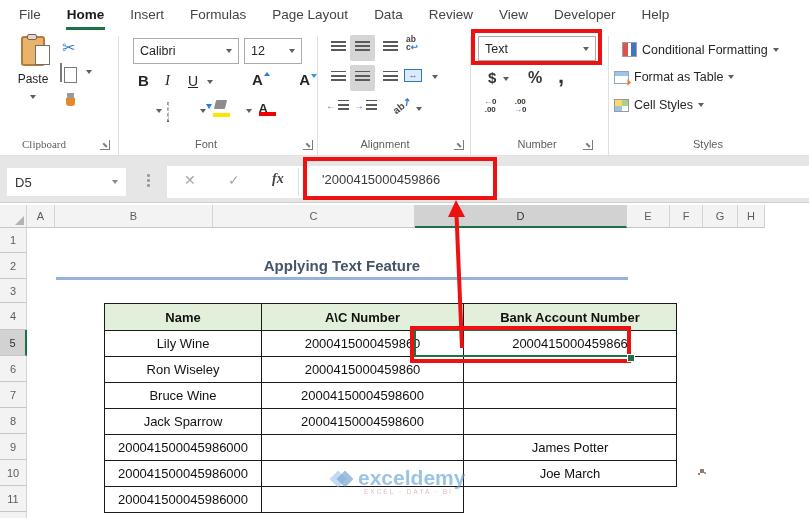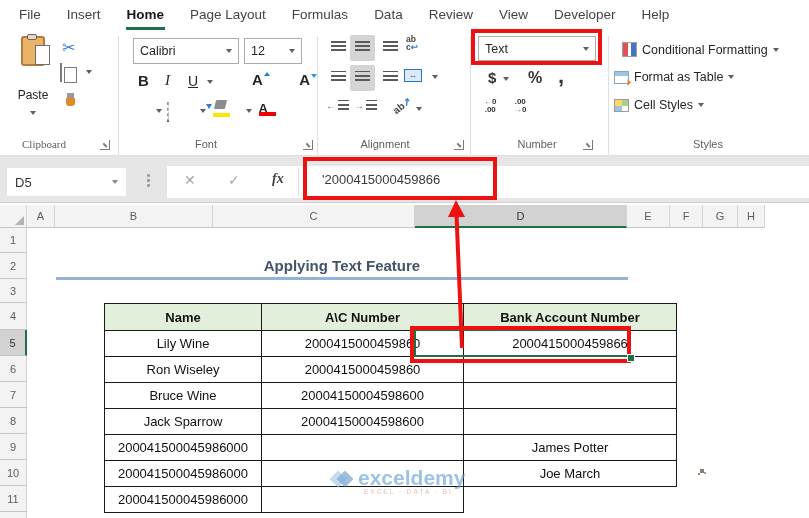--- a/index.html
+++ b/index.html
@@ -109,43 +109,43 @@
   .redbox{position:absolute;border:4px solid #ee1111;box-sizing:border-box;z-index:50;}
   #arrow{left:0;top:0;width:809px;height:518px;z-index:50;pointer-events:none;}
 </style>
 </head>
 <body>
 
 <div id="screen">
 
   <div id="tabbar" class="abs" style="padding-left:6px;">
     <span class="tab">File</span>
+    <span class="tab active">Home</span>
     <span class="tab">Insert</span>
-    <span class="tab active">Home</span>
+    <span class="tab">Formulas</span>
     <span class="tab">Page Layout</span>
-    <span class="tab">Formulas</span>
     <span class="tab">Data</span>
     <span class="tab">Review</span>
     <span class="tab">View</span>
     <span class="tab">Developer</span>
     <span class="tab">Help</span>
   </div>
 
   <div id="ribbon" class="abs">
     <div class="gsep" style="left:118px;"></div>
     <div class="gsep" style="left:317px;"></div>
     <div class="gsep" style="left:470px;"></div>
     <div class="gsep" style="left:608px;"></div>
 
     
     <div class="abs" style="left:10px;top:6px;width:46px;text-align:center;">
       <div class="clipicon" style="margin:0 auto;">
           <span class="page"></span>
         </div>
-      <div style="font-size:12px;margin-top:22px;">Paste</div>
+      <div style="font-size:12px;margin-top:6px;">Paste</div>
       <span class="chv" style="margin-top:3px;"></span>
     </div>
     <span class="abs cuticon blue" style="left:62px;top:10px;">✂</span>
     <span class="abs copyicon" style="left:60px;top:34px;"></span>
     <span class="abs chv" style="left:86px;top:40px;"></span>
     <span class="abs painticon" style="left:60px;top:62px;"><span class="ferrule"></span><span class="head"></span></span>
     <div class="glabel" style="left:4px;width:80px;font-family:Liberation Serif, serif;">Clipboard</div>
     <span class="lnch" style="left:100px;top:110px;"></span>
 
     

